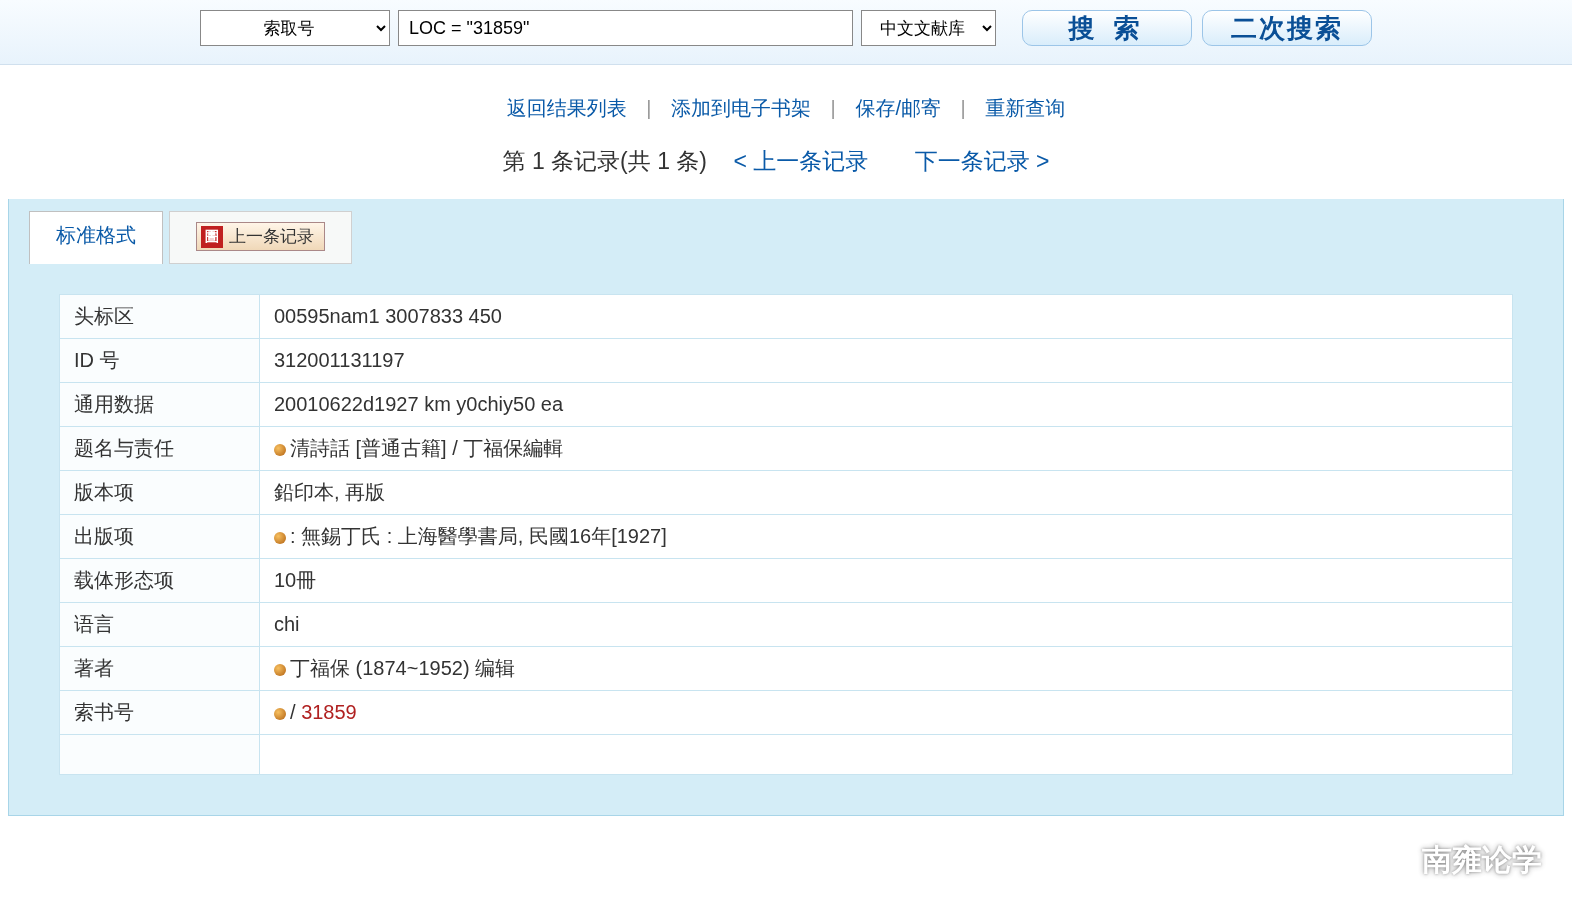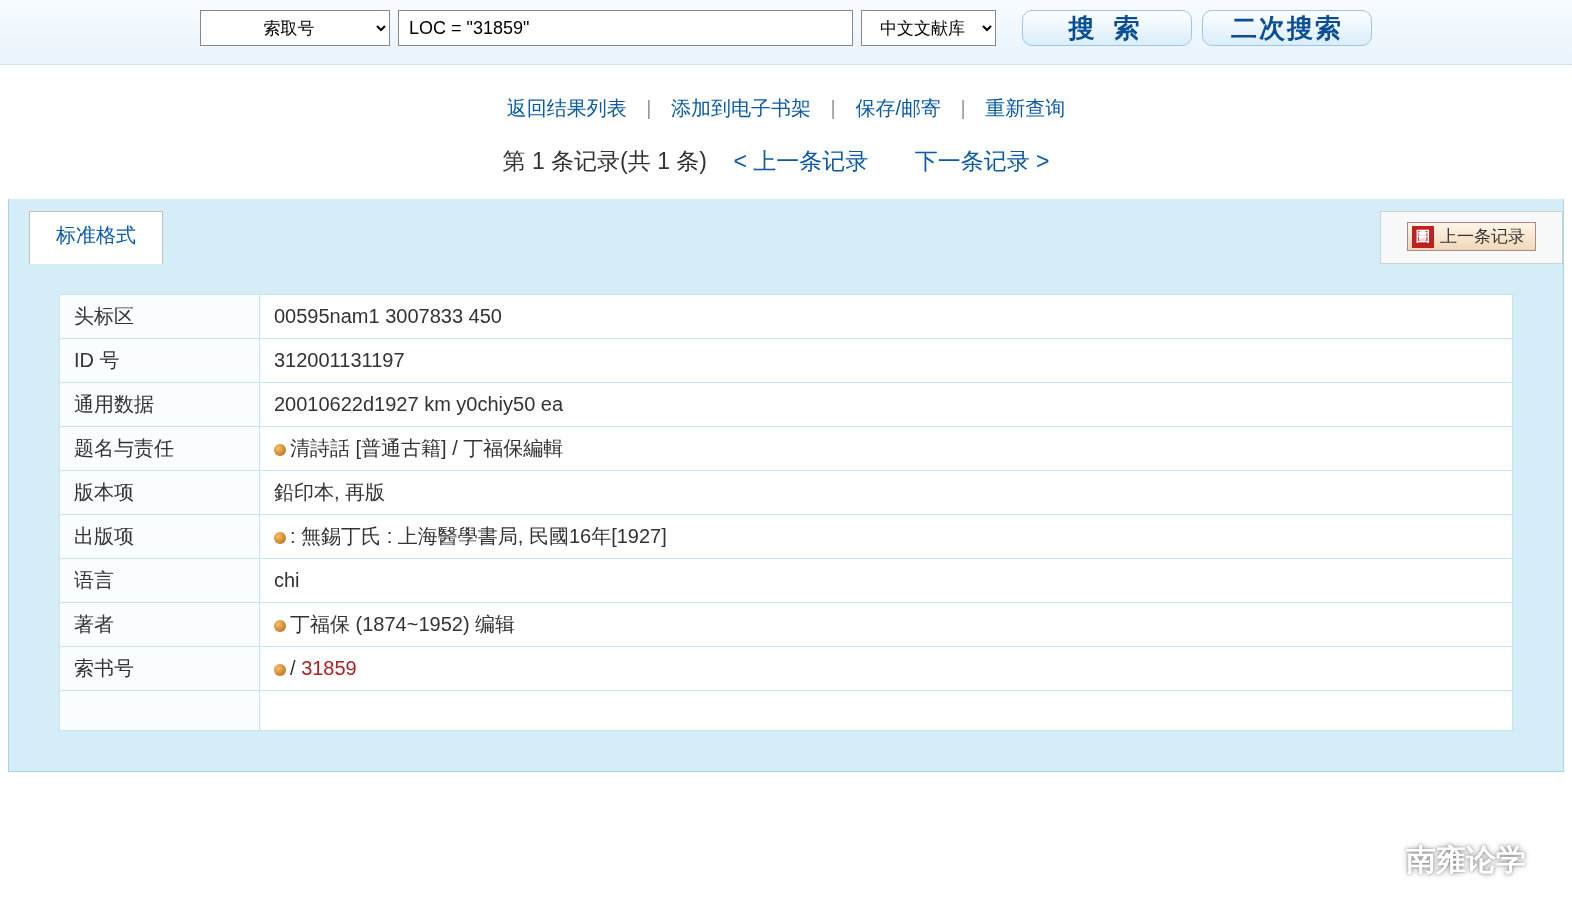--- a/index.html
+++ b/index.html
@@ -75,21 +75,20 @@
   background: #d4edf7;
   border: 1px solid #a8d5e8;
   border-top: none;
   padding-bottom: 40px;
 }
 
 .tabs {
   display: flex;
   padding: 12px 0 0 20px;
   gap: 6px;
-  justify-content: space-between;
 }
 .tab {
   padding: 10px 26px 12px 26px;
   font-size: 20px;
   cursor: pointer;
 }
 .tab-active {
   background: #fff;
   border: 1px solid #c0c0c0;
   border-bottom: none;
@@ -154,21 +153,21 @@
   color: #1060c0;
   font-weight: bold;
   font-size: 16px;
   margin-left: 2px;
   vertical-align: middle;
   cursor: pointer;
 }
 
 .watermark {
   position: fixed;
-  right: 46px;
+  right: 30px;
   bottom: 20px;
   color: #fff;
   font-size: 30px;
   font-weight: bold;
   text-shadow: 0 0 6px rgba(0,0,0,0.4), 0 0 3px rgba(0,0,0,0.4);
   display: flex;
   align-items: center;
   gap: 10px;
   opacity: 0.9;
   pointer-events: none;
@@ -252,20 +251,24 @@
           </tr>
           <tr>
             <td class="label-cell">版本项</td>
             <td>鉛印本, 再版</td>
           </tr>
           <tr>
             <td class="label-cell">出版项</td>
             <td><span class="bullet"></span>: 無錫丁氏 : 上海醫學書局, 民國16年[1927]</td>
           </tr>
           <tr>
+            <td class="label-cell">载体形态项</td>
+            <td>10冊</td>
+          </tr>
+          <tr>
             <td class="label-cell">语言</td>
             <td>chi</td>
           </tr>
           <tr>
             <td class="label-cell">著者</td>
             <td><span class="bullet"></span>丁福保 (1874~1952) 编辑</td>
           </tr>
           <tr>
             <td class="label-cell">索书号</td>
             <td><span class="bullet"></span><span class="call-slash">/ </span><span class="call-link">31859</span></td>

